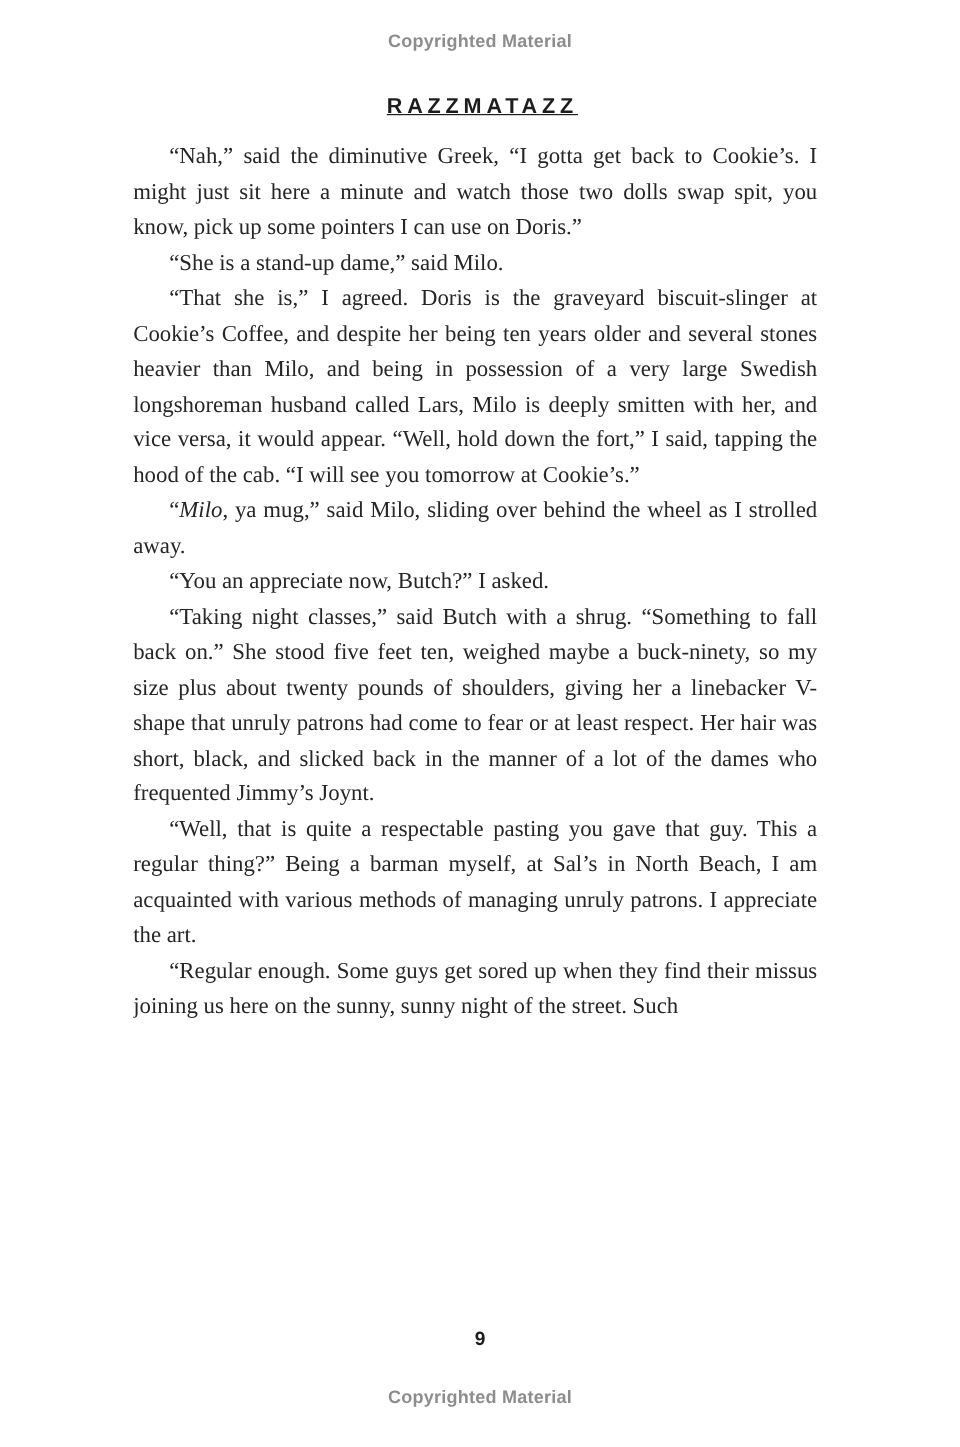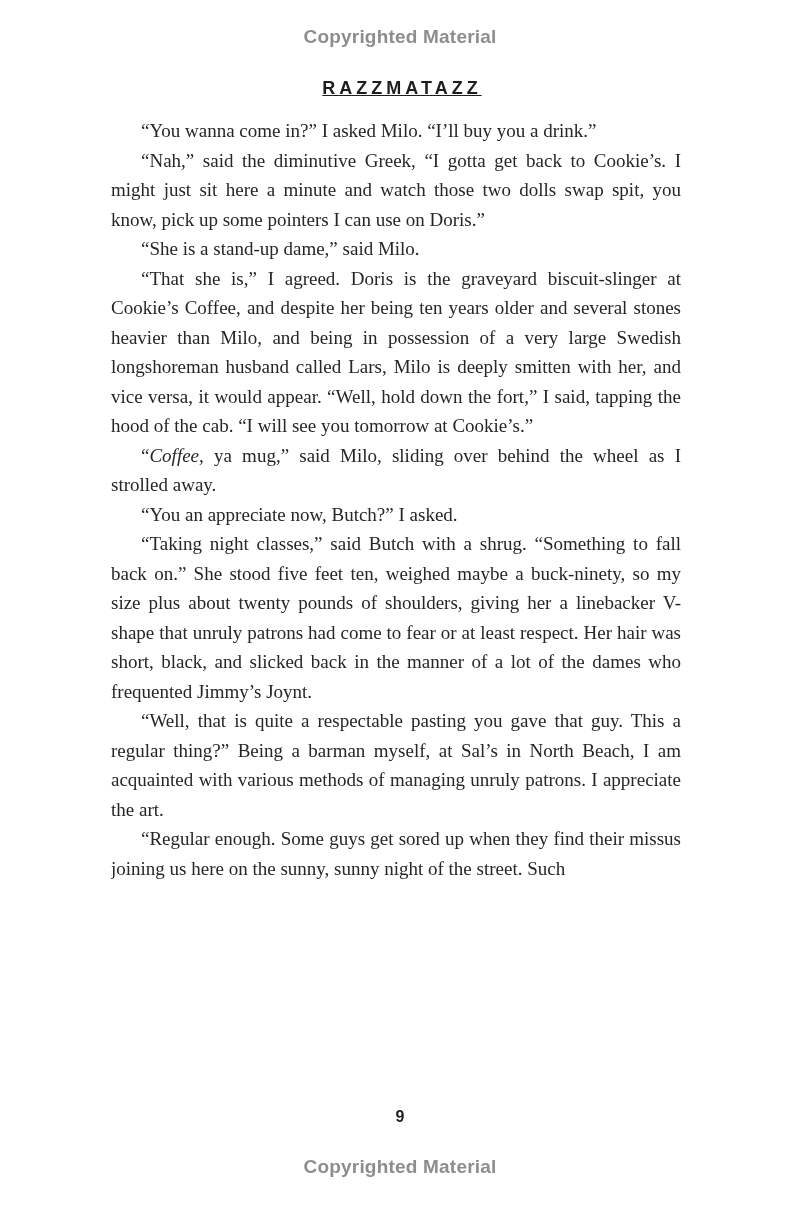--- a/index.html
+++ b/index.html
@@ -13,21 +13,21 @@
     height: 1206px;
     background: #ffffff;
     overflow: hidden;
   }
   .notice {
     position: absolute;
     left: 0;
     width: 100%;
     text-align: center;
     font-family: "Liberation Sans", sans-serif;
-    font-size: 19px;
+    font-size: 15px;
     font-weight: 700;
     color: #8d8d8d;
     letter-spacing: 0.2px;
   }
   .notice.top { top: 26px; }
   .notice.bottom { top: 1156px; }
   .chapter-title {
     position: absolute;
     top: 78px;
     left: 0;
@@ -75,25 +75,24 @@
 </style>
 </head>
 <body>
 
 <div class="page" style="background: rgb(255, 255, 255);">
   <div class="notice top" style="color: rgb(141, 141, 141);">Copyrighted Material</div>
 
   <h1 class="chapter-title" style="color: rgb(29, 29, 29);">RAZZMATAZZ</h1>
 
   <div class="body-text" style="color: rgb(38, 38, 38);">
-      <p class="para"><span>“You wanna come in?” I asked Milo. “I’ll buy you a drink.”</span></p>
       <p class="para"><span>“Nah,” said the diminutive Greek, “I gotta get back to Cookie’s. I might just sit here a minute and watch those two dolls swap spit, you know, pick up some pointers I can use on Doris.”</span></p>
       <p class="para"><span>“She is a stand-up dame,” said Milo.</span></p>
       <p class="para"><span>“That she is,” I agreed. Doris is the graveyard biscuit-slinger at Cookie’s Coffee, and despite her being ten years older and several stones heavier than Milo, and being in possession of a very large Swedish longshoreman husband called Lars, Milo is deeply smitten with her, and vice versa, it would appear. “Well, hold down the fort,” I said, tapping the hood of the cab. “I will see you tomorrow at Cookie’s.”</span></p>
-      <p class="para"><span>“</span><span class="italic">Coffee</span><span>, ya mug,” said Milo, sliding over behind the wheel as I strolled away.</span></p>
+      <p class="para"><span>“</span><span class="italic">Milo</span><span>, ya mug,” said Milo, sliding over behind the wheel as I strolled away.</span></p>
       <p class="para"><span>“You an appreciate now, Butch?” I asked.</span></p>
       <p class="para"><span>“Taking night classes,” said Butch with a shrug. “Something to fall back on.” She stood five feet ten, weighed maybe a buck-ninety, so my size plus about twenty pounds of shoulders, giving her a linebacker V-shape that unruly patrons had come to fear or at least respect. Her hair was short, black, and slicked back in the manner of a lot of the dames who frequented Jimmy’s Joynt.</span></p>
       <p class="para"><span>“Well, that is quite a respectable pasting you gave that guy. This a regular thing?” Being a barman myself, at Sal’s in North Beach, I am acquainted with various methods of managing unruly patrons. I appreciate the art.</span></p>
       <p class="para"><span>“Regular enough. Some guys get sored up when they find their missus joining us here on the sunny, sunny night of the street. Such</span></p>
     </div>
 
   <div class="page-number" style="color: rgb(29, 29, 29);">9</div>
 
   <div class="notice bottom" style="color: rgb(141, 141, 141);">Copyrighted Material</div>
 </div>

